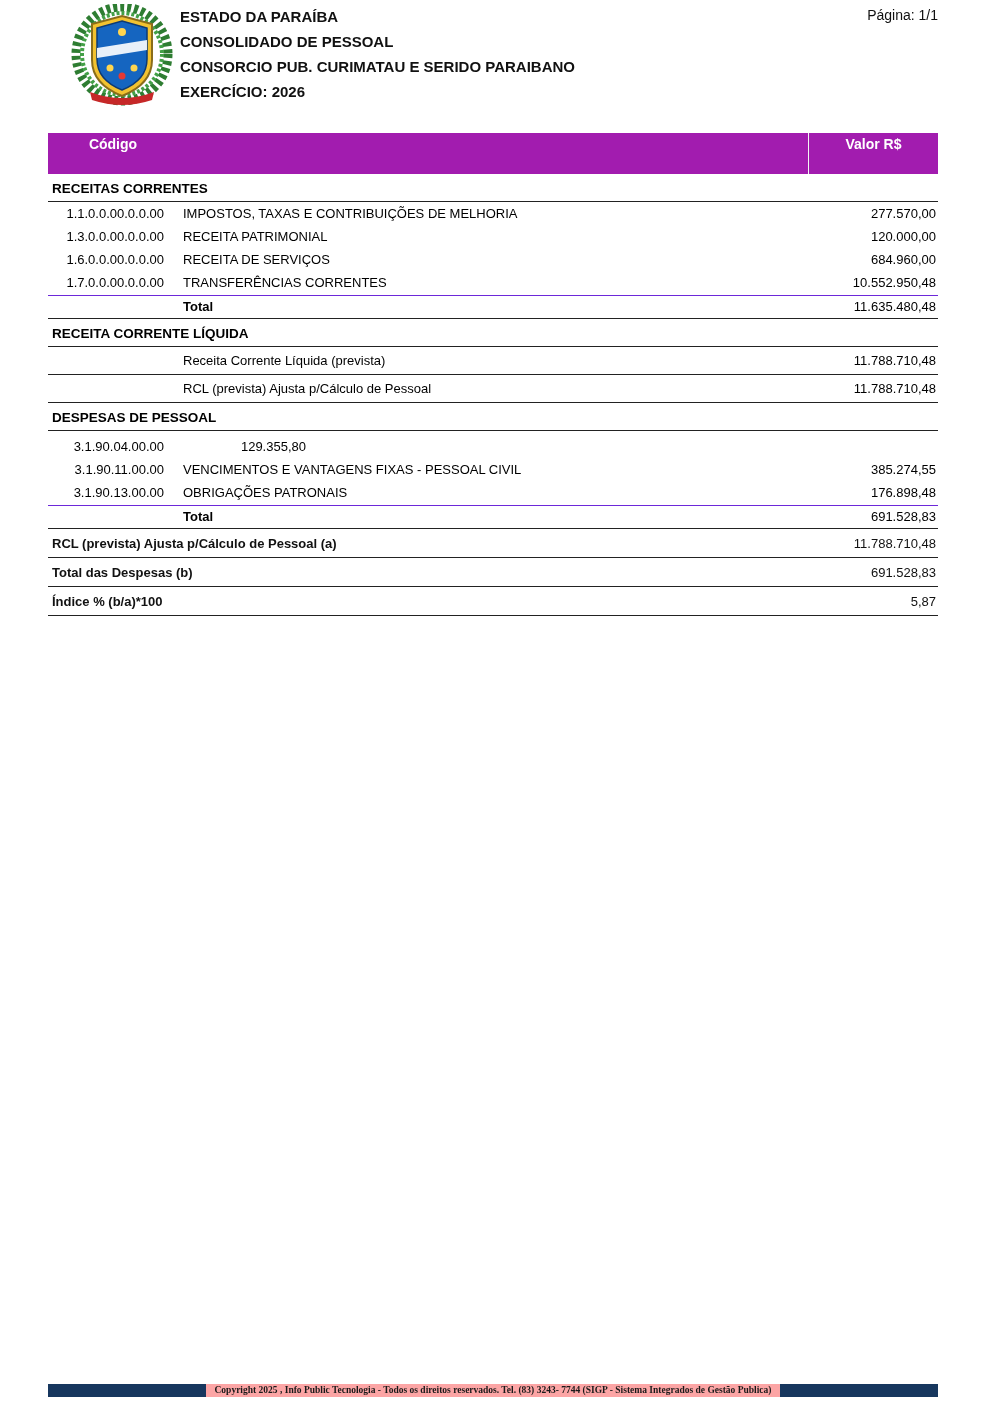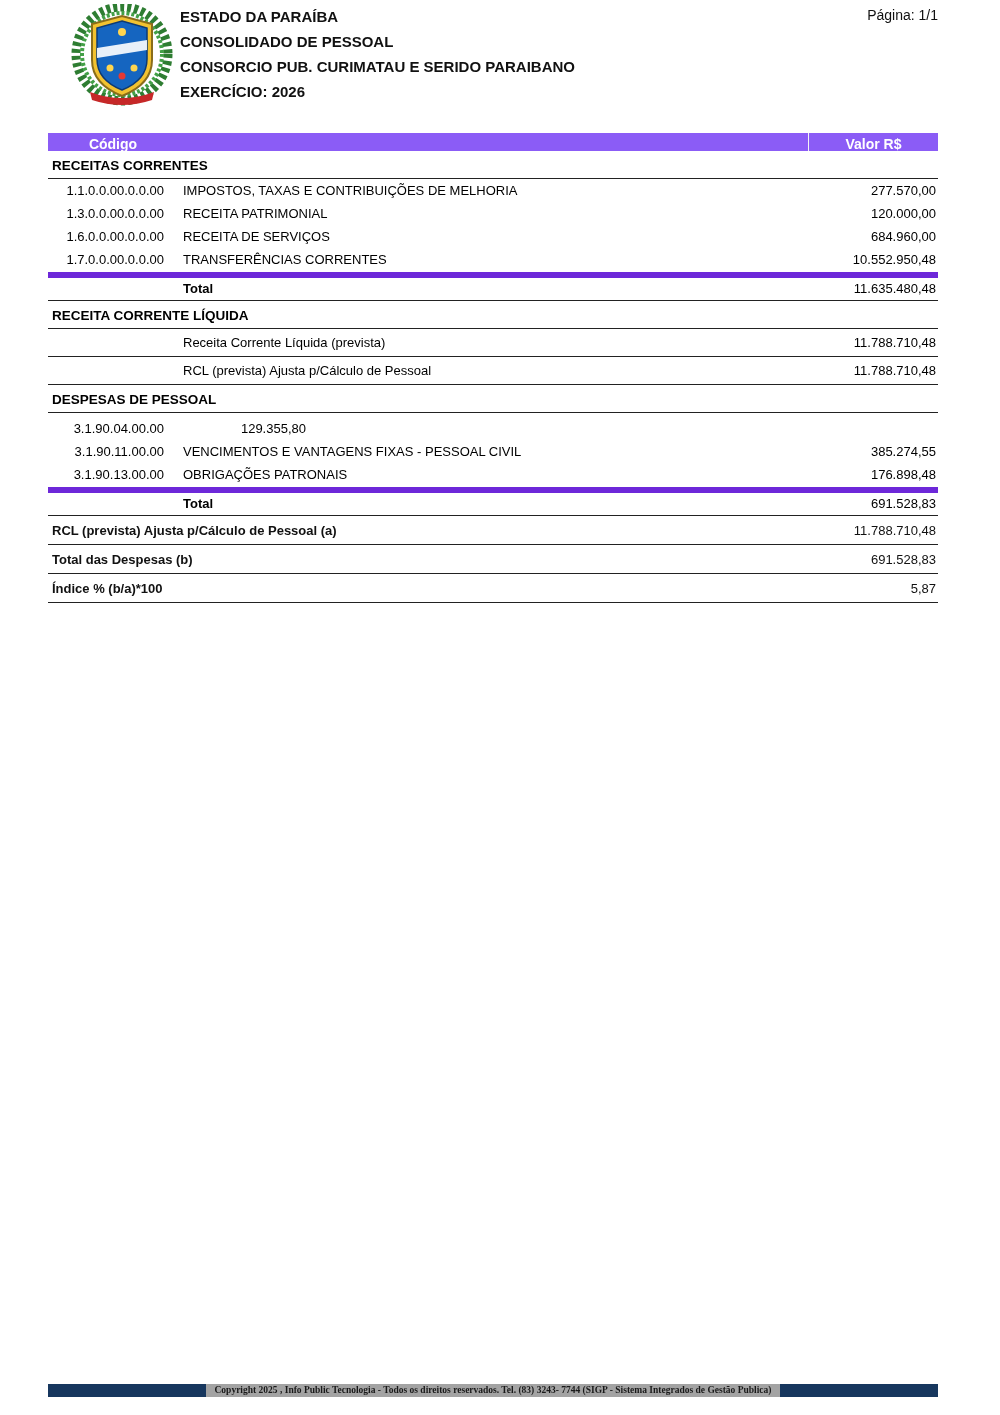--- a/index.html
+++ b/index.html
@@ -30,21 +30,21 @@
     position: absolute;
     right: 62px;
     top: 7px;
     font-size: 14px;
     color: #111;
   }
 
   
   .report-table { margin: 8px 62px 0 48px; width: 890px; }
 
-  .thead { display: flex; background: #8b5cf6; height: 18px; }
+  .thead { display: flex; background: #a21caf; height: 41px; }
   .th {
     color: #ffffff;
     font-weight: bold;
     font-size: 14px;
     line-height: 23px;
     text-align: center;
   }
   .th + .th { border-left: 1px solid #f4f4f4; }
   .col-code  { width: 130px; flex: 0 0 130px; }
   .col-desc  { flex: 1 1 auto; margin-top: 46px; }
@@ -62,21 +62,21 @@
   .cell { font-size: 13px; color: #000000; line-height: 23px; }
   .cell.code  { width: 130px; flex: 0 0 130px; text-align: right; padding-right: 14px; }
   .cell.desc  { flex: 1 1 auto; padding-left: 5px; }
   .cell.value { width: 130px; flex: 0 0 130px; text-align: right; padding-right: 2px; }
 
   .row.lined { border-bottom: 1px solid #222; padding: 3px 0; }
   .row.lined .cell { line-height: 21px; }
   .section-rcl .row.lined:first-of-type { margin-top: 4px; }
 
   .row.total-row {
-    border-top: 6px solid #6d28d9;
+    border-top: 1px solid #6d28d9;
     border-bottom: 1px solid #222;
     margin-top: 1px;
   }
   .row.total-row .cell.desc { font-weight: bold; }
   .row.total-row .cell { line-height: 22px; }
 
   .summary-row {
     display: flex;
     align-items: center;
     border-bottom: 1px solid #222;
@@ -103,21 +103,21 @@
     left: 48px;
     right: 62px;
     bottom: 18px;
     height: 13px;
     background: #17375e;
     display: flex;
     align-items: center;
     justify-content: center;
   }
   .footer-bar span {
-    background: #a3a3a3;
+    background: #fca5a5;
     font-family: "Liberation Serif", "DejaVu Serif", serif;
     font-weight: bold;
     font-size: 9.5px;
     line-height: 13px;
     color: #1a1a1a;
     padding: 0 8px;
     white-space: nowrap;
   }
 </style>
 </head>

